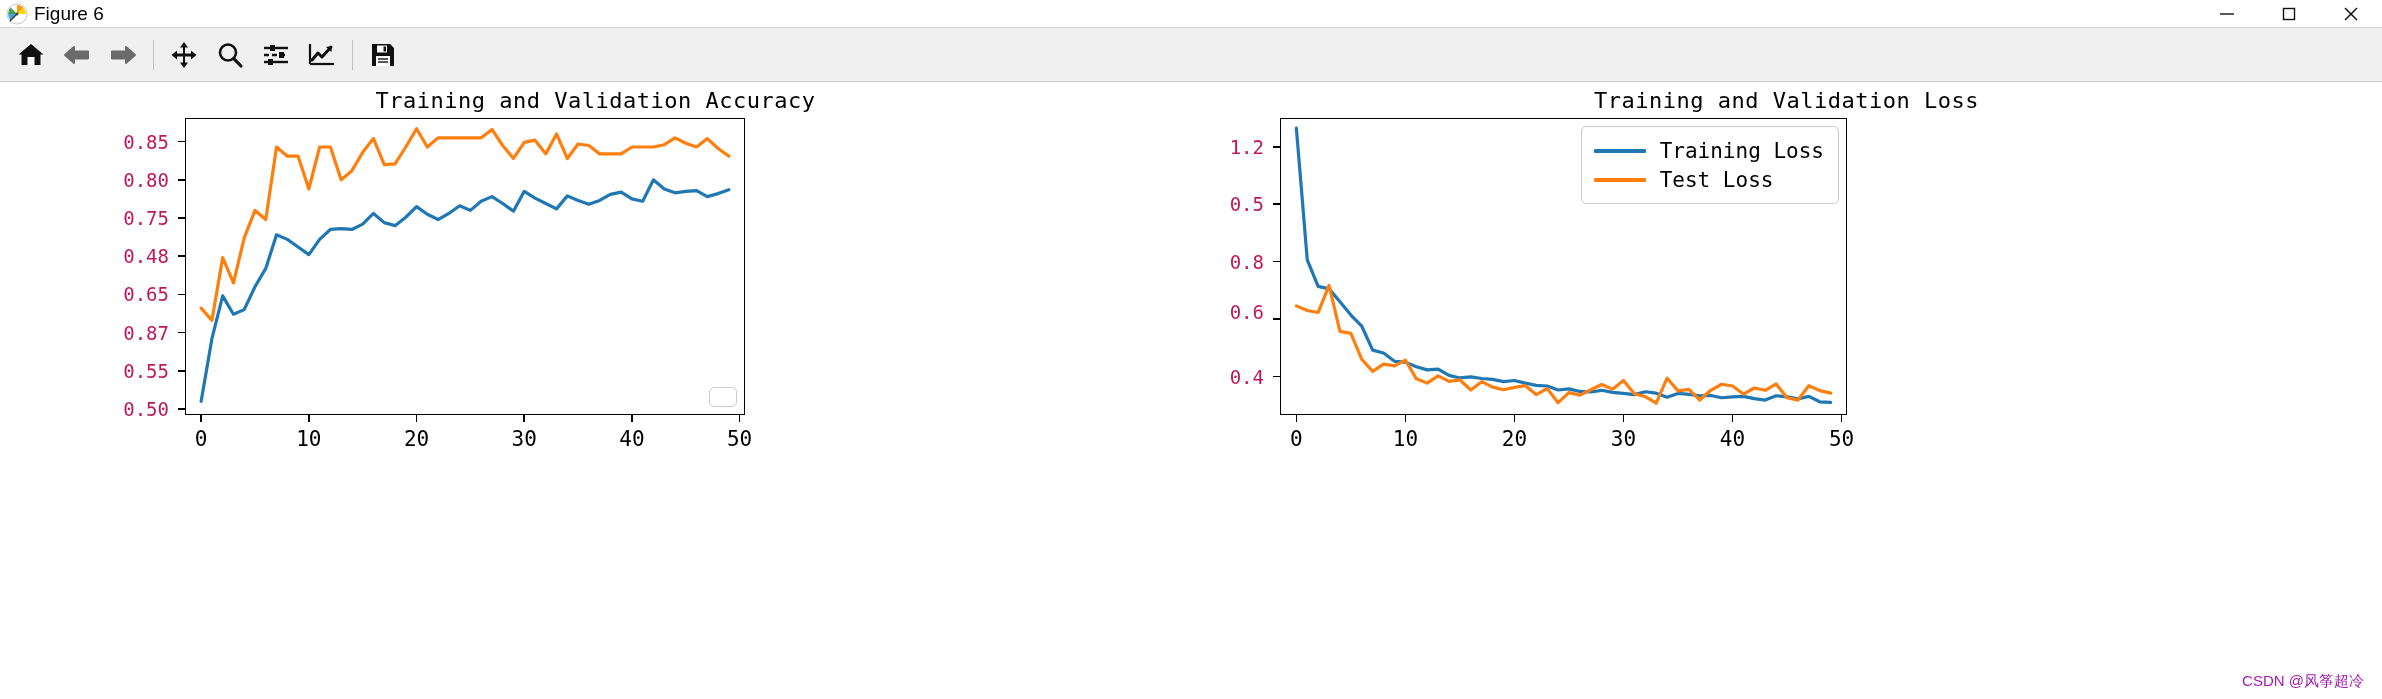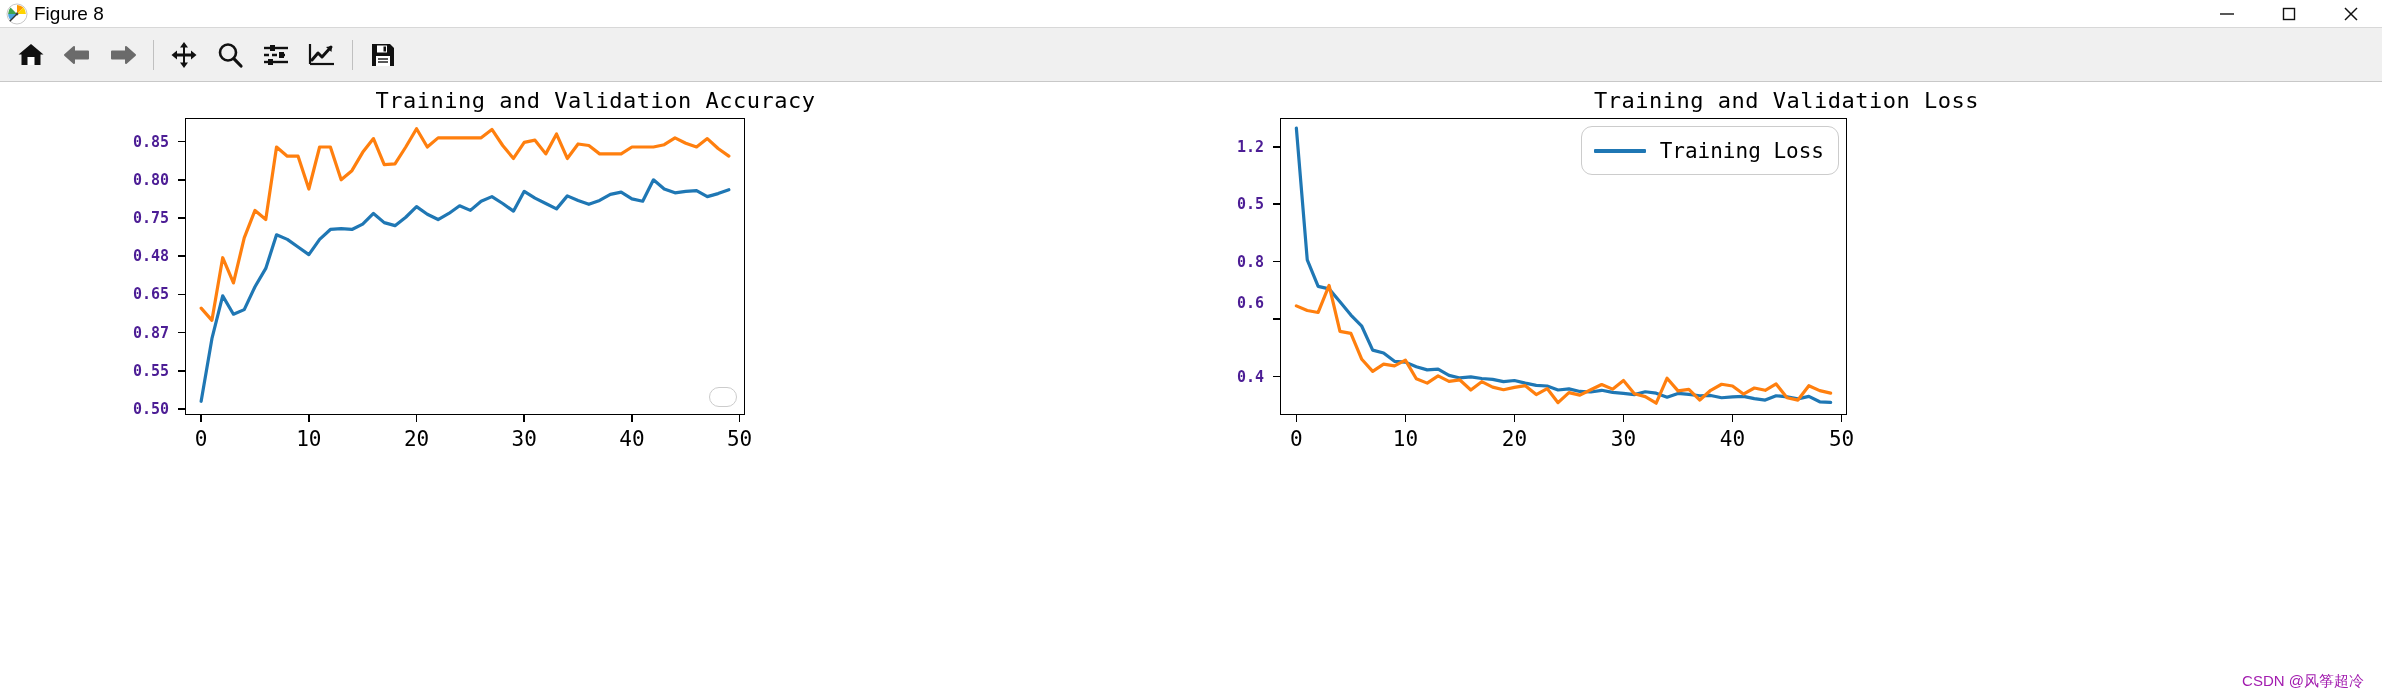--- a/index.html
+++ b/index.html
@@ -105,25 +105,24 @@
     position: absolute;
     border: 1.6px solid #000000;
     box-sizing: border-box;
     background: transparent;
   }
   .ytick-label {
     position: absolute;
     right: 0;
     transform: translateY(-50%);
     font-family: "DejaVu Sans Mono", monospace;
-    font-size: 15px;
-    color: #4c1d95;
+    font-size: 19px;
+    color: #be185d;
     white-space: nowrap;
     text-align: right;
-    font-weight: bold;
   }
   .xtick-label {
     position: absolute;
     transform: translateX(-50%);
     font-family: "DejaVu Sans Mono", monospace;
     font-size: 21px;
     color: #000000;
     white-space: nowrap;
   }
   .tickmark-y {
@@ -132,21 +131,21 @@
     background: #000;
   }
   .tickmark-x {
     position: absolute;
     width: 1.6px; height: 7px;
     background: #000;
   }
   .legend-box {
     position: absolute;
     border: 1.4px solid #cccccc;
-    border-radius: 11px;
+    border-radius: 5px;
     background: rgba(255,255,255,0.92);
     padding: 9px 14px 9px 12px;
     box-sizing: border-box;
   }
   .legend-row {
     display: flex;
     align-items: center;
     height: 29px;
   }
   .legend-swatch {
@@ -183,21 +182,21 @@
         <circle cx="11" cy="11" r="10" fill="#ffffff" stroke="#c8c8c8" stroke-width="1"></circle>
         <path d="M11 11 L11 2 A9 9 0 0 1 17.4 4.6 Z" fill="#ff9900"></path>
         <path d="M11 11 L17.4 4.6 A9 9 0 0 1 19.9 11 Z" fill="#ffd400"></path>
         <path d="M11 11 L2.1 11 A9 9 0 0 1 4.6 4.6 Z" fill="#3fa34d"></path>
         <path d="M11 11 L4.6 17.4 A9 9 0 0 1 2.1 11 Z" fill="#4aa3df"></path>
         <path d="M11 11 L19.9 11 A9 9 0 0 1 17.4 17.4 Z" fill="#ffffff"></path>
         <circle cx="11" cy="11" r="1.4" fill="#444"></circle>
         <path d="M11 11 L3.8 18.2" stroke="#333" stroke-width="1.3"></path>
       </svg>
     </span>
-    <span class="title-text">Figure 8</span>
+    <span class="title-text">Figure 6</span>
 
     <div class="win-controls">
       <div class="win-btn">
         <svg width="22" height="22" viewBox="0 0 22 22">
             <line x1="4" y1="11" x2="18" y2="11" stroke="#111" stroke-width="1.4"></line>
           </svg>
       </div>
       <div class="win-btn">
         <svg width="22" height="22" viewBox="0 0 22 22">
             <rect x="5.5" y="5.5" width="11" height="11" fill="none" stroke="#111" stroke-width="1.4"></rect>
@@ -321,21 +320,21 @@
         </div>
     </div>
 
     <div class="subplot">
       <div class="plot-title">Training and Validation Loss</div>
       <div class="axes-wrap" id="axes-loss" style="left: 89px; top: 36px; width: 567px; height: 297px;">
           <div class="axes-box" style="left: 0px; top: 0px; width: 567px; height: 297px;"></div>
           <div class="tickmark-y" style="left: -7px; top: 257.711px;"></div>
           <div class="ytick-label" style="top: 258.511px; right: 583px; margin-left: 17px;">0.4</div>
           <div class="tickmark-y" style="left: -7px; top: 200.264px;"></div>
-          <div class="ytick-label" style="top: 185px; right: 583px;">0.6</div>
+          <div class="ytick-label" style="top: 194px; right: 583px;">0.6</div>
           <div class="tickmark-y" style="left: -7px; top: 142.817px;"></div>
           <div class="ytick-label" style="top: 143.617px; right: 583px;">0.8</div>
           <div class="tickmark-y" style="left: -7px; top: 85.3702px;"></div>
           <div class="ytick-label" style="top: 86.1702px; right: 583px;">0.5</div>
           <div class="tickmark-y" style="left: -7px; top: 27.9234px;"></div>
           <div class="ytick-label" style="top: 28.7234px; right: 583px;">1.2</div>
           <div class="tickmark-x" style="left: 15.5558px; top: 297px;"></div>
           <div class="xtick-label" style="left: 16.3558px; top: 309px;">0</div>
           <div class="tickmark-x" style="left: 124.594px; top: 297px;"></div>
           <div class="xtick-label" style="left: 125.394px; top: 309px;">10</div>
@@ -354,19 +353,23 @@
               </clipPath>
             </defs>
             <polyline points="16.36,10.05 27.26,141.89 38.16,168.32 49.07,170.90 59.97,183.83 70.88,197.04 81.78,208.24 92.68,232.09 103.59,234.96 114.49,243.29 125.39,244.15 136.30,248.74 147.20,251.90 158.11,251.04 169.01,257.36 179.91,259.95 190.82,258.80 201.72,260.52 212.63,261.38 223.53,263.68 234.43,262.53 245.34,265.12 256.24,267.41 267.14,267.99 278.05,272.01 288.95,270.86 299.86,273.45 310.76,274.02 321.66,272.30 332.57,274.31 343.47,275.46 354.38,276.61 365.28,273.73 376.18,275.17 387.09,279.19 397.99,275.46 408.89,276.32 419.80,277.76 430.70,277.47 441.61,279.77 452.51,278.90 463.41,278.33 474.32,280.63 485.22,282.06 496.13,277.76 507.03,278.90 517.93,280.91 528.84,278.33 539.74,283.79 550.64,284.36" fill="none" stroke="#1f77b4" stroke-width="3.2" stroke-linejoin="round" stroke-linecap="round" clip-path="url(#axes-loss-clip)"></polyline>
             <polyline points="16.36,187.85 27.26,192.45 38.16,194.46 49.07,167.46 59.97,213.41 70.88,215.43 81.78,241.28 92.68,253.34 103.59,246.16 114.49,247.88 125.39,242.14 136.30,260.81 147.20,265.12 158.11,257.94 169.01,263.39 179.91,261.96 190.82,272.01 201.72,263.68 212.63,269.14 223.53,271.72 234.43,269.43 245.34,267.70 256.24,276.61 267.14,270.57 278.05,284.65 288.95,274.60 299.86,277.18 310.76,271.72 321.66,266.55 332.57,271.15 343.47,262.53 354.38,275.74 365.28,278.62 376.18,285.22 387.09,260.23 397.99,272.87 408.89,271.44 419.80,282.06 430.70,272.30 441.61,266.27 452.51,267.99 463.41,276.03 474.32,270.00 485.22,272.30 496.13,265.98 507.03,279.77 517.93,282.06 528.84,267.70 539.74,272.59 550.64,275.17" fill="none" stroke="#ff7f0e" stroke-width="3.2" stroke-linejoin="round" stroke-linecap="round" clip-path="url(#axes-loss-clip)"></polyline>
           </svg>
           <div class="legend-box" style="right: 8px; top: 8px;">
             <div class="legend-row">
               <span class="legend-swatch" style="background: rgb(31, 119, 180);"></span>
               <span class="legend-label">Training Loss</span>
             </div>
+            <div class="legend-row">
+              <span class="legend-swatch" style="background: rgb(255, 127, 14);"></span>
+              <span class="legend-label">Test Loss</span>
+            </div>
           </div>
         </div>
     </div>
 
     <div class="watermark">CSDN @风筝超冷</div>
   </div>
 </div>
 
 </body></html>

